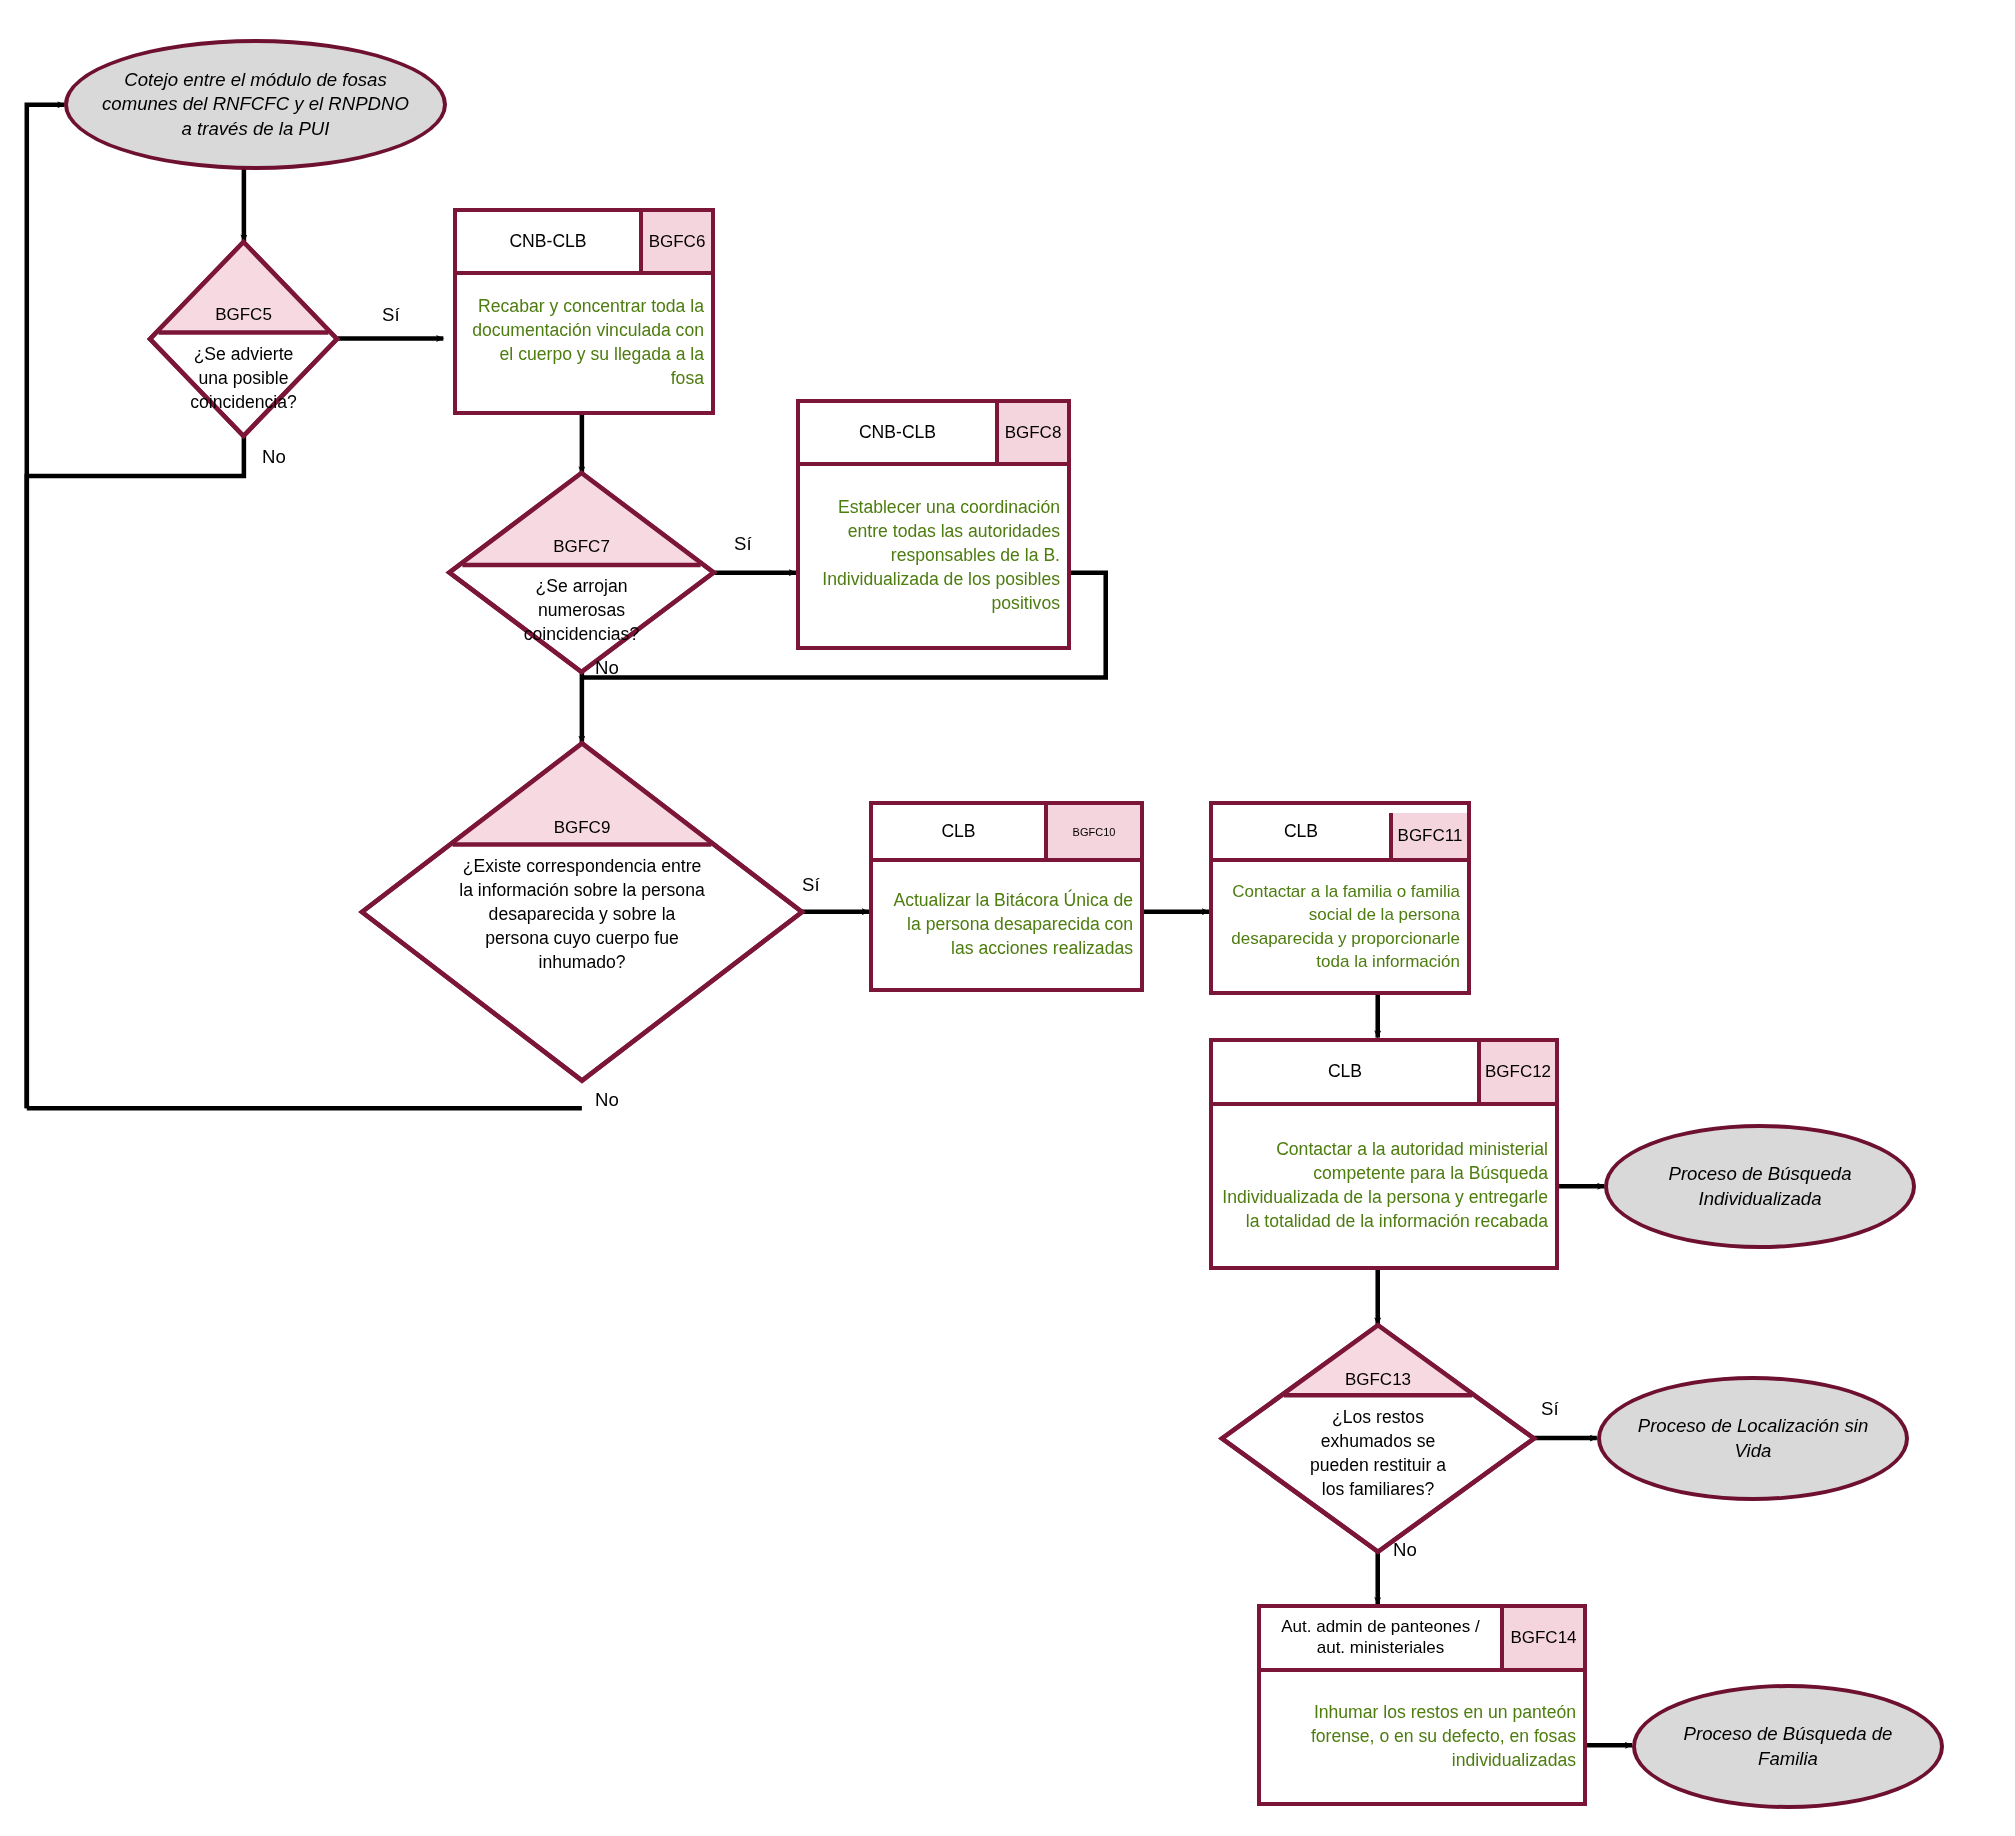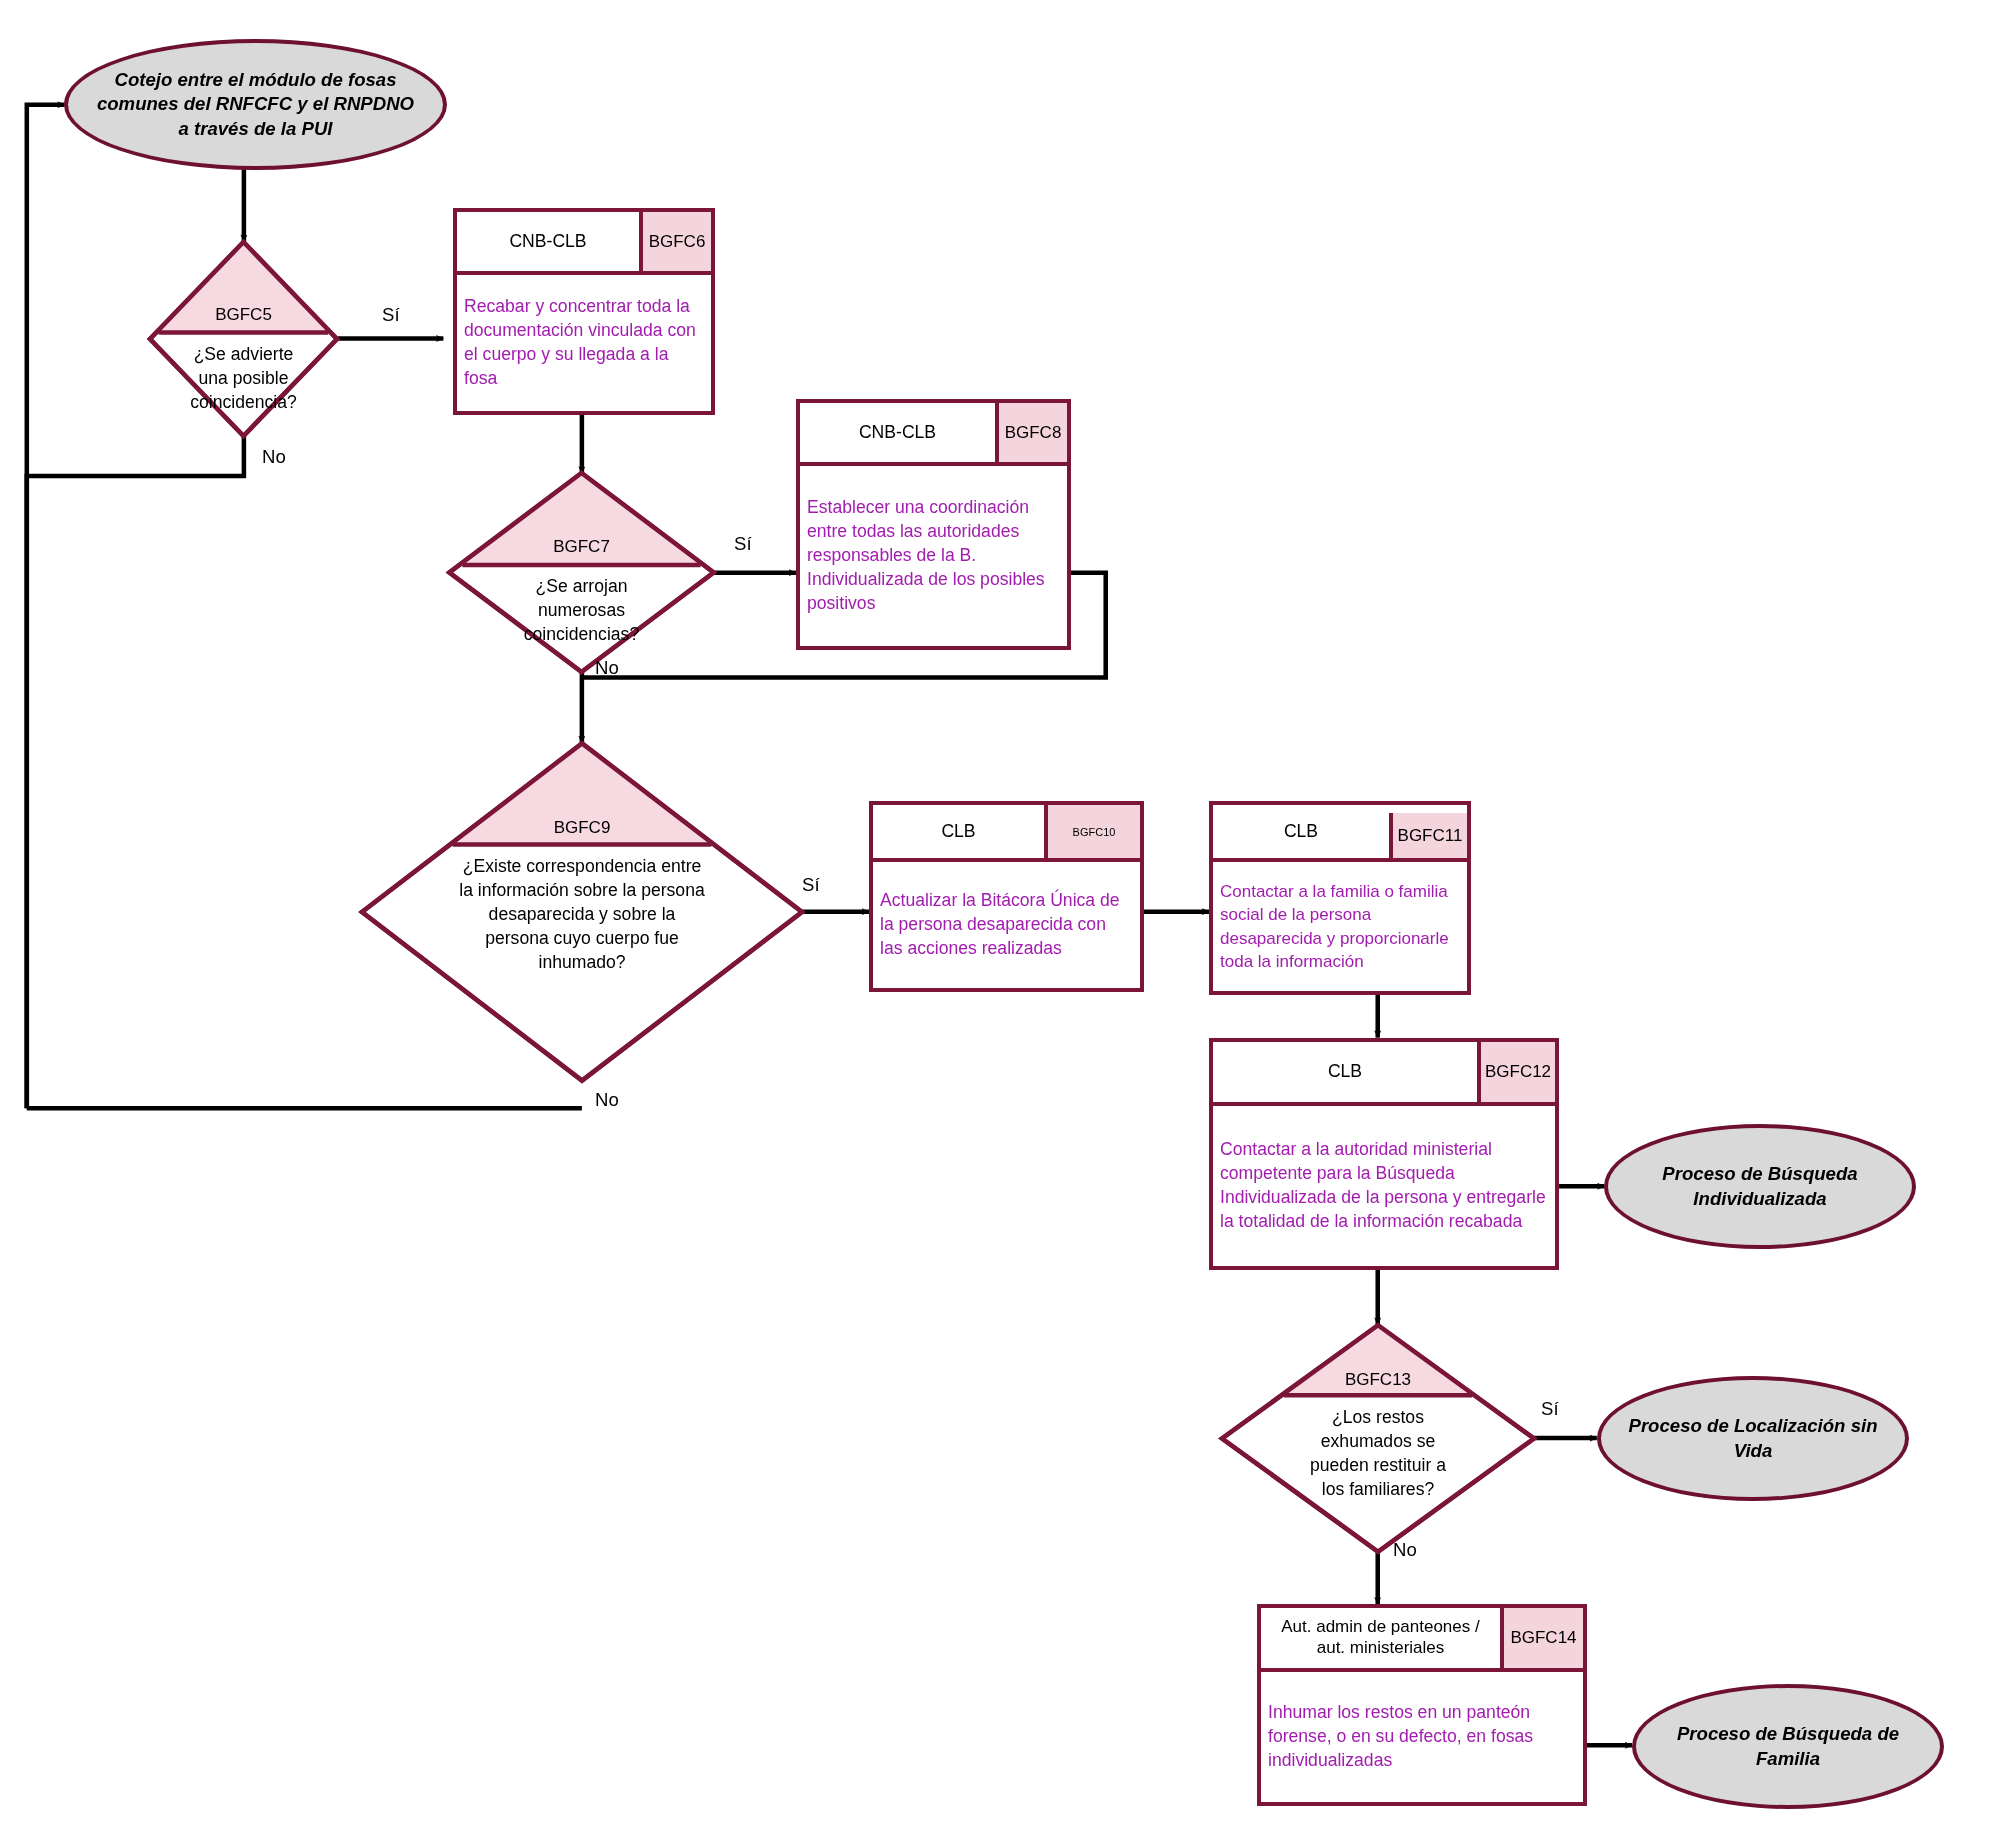--- a/index.html
+++ b/index.html
@@ -8,21 +8,21 @@
   svg#wires{position:absolute;left:0;top:0;width:2015px;height:1836px;pointer-events:none;}
 
   
   .ellipse{
     position:absolute;
     background:#d9d9d9;
     border:4.5px solid #6e1030;
     border-radius:50%;
     display:flex;align-items:center;justify-content:center;
     text-align:center;
-    font-weight:bold;font-style:italic;
+    font-weight:normal;font-style:italic;
     color:#000;
     line-height:1.30;
     box-sizing:border-box;
   }
 
   
   .pbox{
     position:absolute;
     box-sizing:border-box;
     border:4.5px solid #7b1638;
@@ -50,22 +50,22 @@
     background:#f5d5dd;
     border-left:4.5px solid #7b1638;
     color:#000;
     box-sizing:border-box;
     padding:0 4px;
     white-space:nowrap;
   }
   .pbox .body{
     flex:1 1 auto;
     display:flex;align-items:center;justify-content:center;
-    text-align:left;
-    color:#a21caf;
+    text-align:right;
+    color:#4d7c0f;
     line-height:1.36;
     padding:11px 7px;
     box-sizing:border-box;
   }
 
   
   .dia{position:absolute;}
   .dia svg{position:absolute;left:0;top:0;overflow:visible;}
   .dia .code{
     position:absolute;

